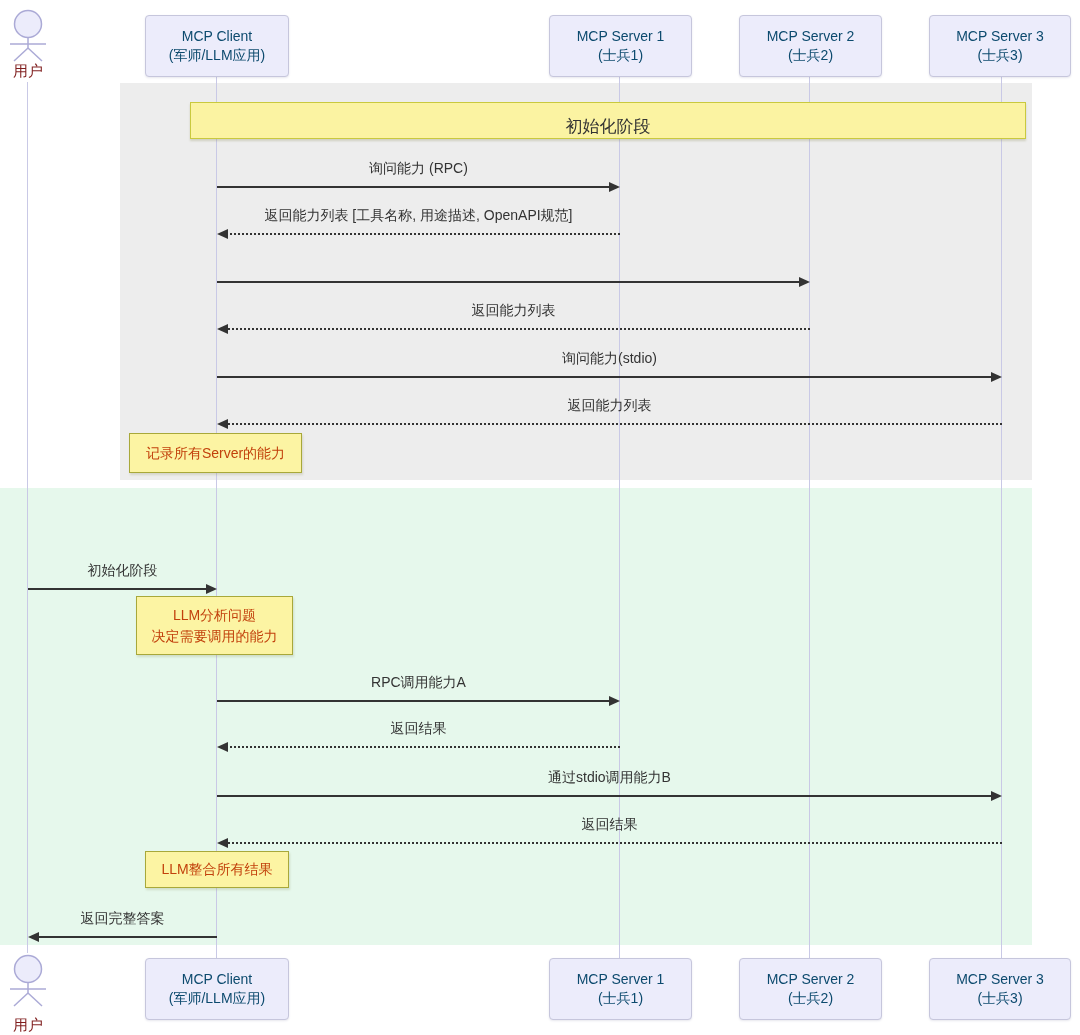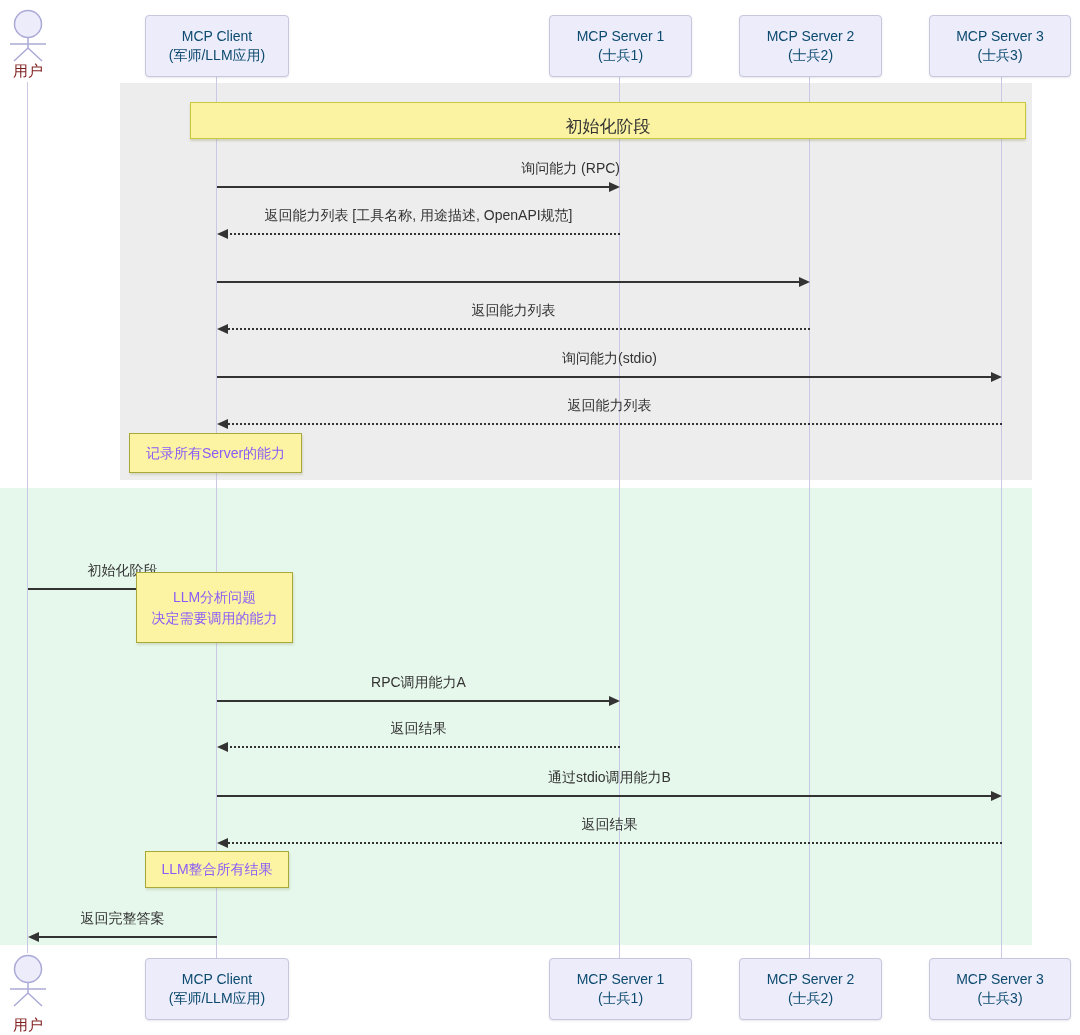--- a/index.html
+++ b/index.html
@@ -13,21 +13,21 @@
   .lifeline{position:absolute;width:1px;background:#c9c9e6;z-index:1;}
   .banner{
     position:absolute;z-index:2;background:#fbf3a2;border:1px solid #c9c93e;
     display:flex;align-items:flex-end;justify-content:center;
     font-size:17px;color:#333;box-shadow:0 2px 2px rgba(120,120,60,0.25);
     box-sizing:border-box;
   }
   .note{
     position:absolute;z-index:3;background:#fcf4a3;border:1px solid #a8a83a;
     display:flex;flex-direction:column;align-items:center;justify-content:center;
-    font-size:14px;color:#8b5cf6;line-height:1.45;box-sizing:border-box;
+    font-size:14px;color:#c2410c;line-height:1.45;box-sizing:border-box;
     box-shadow:1px 2px 2px rgba(120,120,60,0.2);
   }
   .msg-label{
     position:absolute;z-index:3;font-size:14px;color:#333;
     text-align:center;white-space:nowrap;
   }
   .msg-line{position:absolute;z-index:3;height:0;}
   .msg-line.solid{border-top:2px solid #333;}
   .msg-line.dotted{border-top:2px dotted #333;}
   .arrow{position:absolute;z-index:3;width:0;height:0;border-top:5px solid transparent;border-bottom:5px solid transparent;}
@@ -82,21 +82,21 @@
   </div>
   <div class="actor-box" style="left:929px;top:15px;width:142px;height:62px;">
     <span>MCP Server 3</span>
     <span>(士兵3)</span>
   </div>
 
   <div class="banner" style="left:190px;top:102px;width:836px;height:37px;">
     <span>初始化阶段</span>
   </div>
 
-  <div class="msg-label" style="left:217px;top:160px;width:403px;text-align:right;">询问能力 (RPC)</div>
+  <div class="msg-label" style="left:217px;top:160px;width:403px;">询问能力 (RPC)</div>
   <div class="msg-line solid" style="left:217px;top:186px;width:395px;"></div>
   <div class="arrow right" style="left:609px;top:182px;"></div>
 
   <div class="msg-label" style="left:217px;top:207px;width:403px;">返回能力列表 [工具名称, 用途描述, OpenAPI规范]</div>
   <div class="msg-line dotted" style="left:225px;top:233px;width:395px;"></div>
   <div class="arrow left" style="left:217px;top:229px;"></div>
 
   <div class="msg-line solid" style="left:217px;top:281px;width:585px;"></div>
   <div class="arrow right" style="left:799px;top:277px;"></div>
 
@@ -113,21 +113,21 @@
   <div class="arrow left" style="left:217px;top:419px;"></div>
 
   <div class="note" style="left:129px;top:433px;width:173px;height:40px;">
     <span>记录所有Server的能力</span>
   </div>
 
   <div class="msg-label" style="left:28px;top:562px;width:189px;">初始化阶段</div>
   <div class="msg-line solid" style="left:28px;top:588px;width:181px;"></div>
   <div class="arrow right" style="left:206px;top:584px;"></div>
 
-  <div class="note" style="left:136px;top:572px;width:157px;height:71px;">
+  <div class="note" style="left:136px;top:596px;width:157px;height:59px;">
     <span>LLM分析问题</span>
     <span>决定需要调用的能力</span>
   </div>
 
   <div class="msg-label" style="left:217px;top:674px;width:403px;">RPC调用能力A</div>
   <div class="msg-line solid" style="left:217px;top:700px;width:395px;"></div>
   <div class="arrow right" style="left:609px;top:696px;"></div>
 
   <div class="msg-label" style="left:217px;top:720px;width:403px;">返回结果</div>
   <div class="msg-line dotted" style="left:225px;top:746px;width:395px;"></div>

